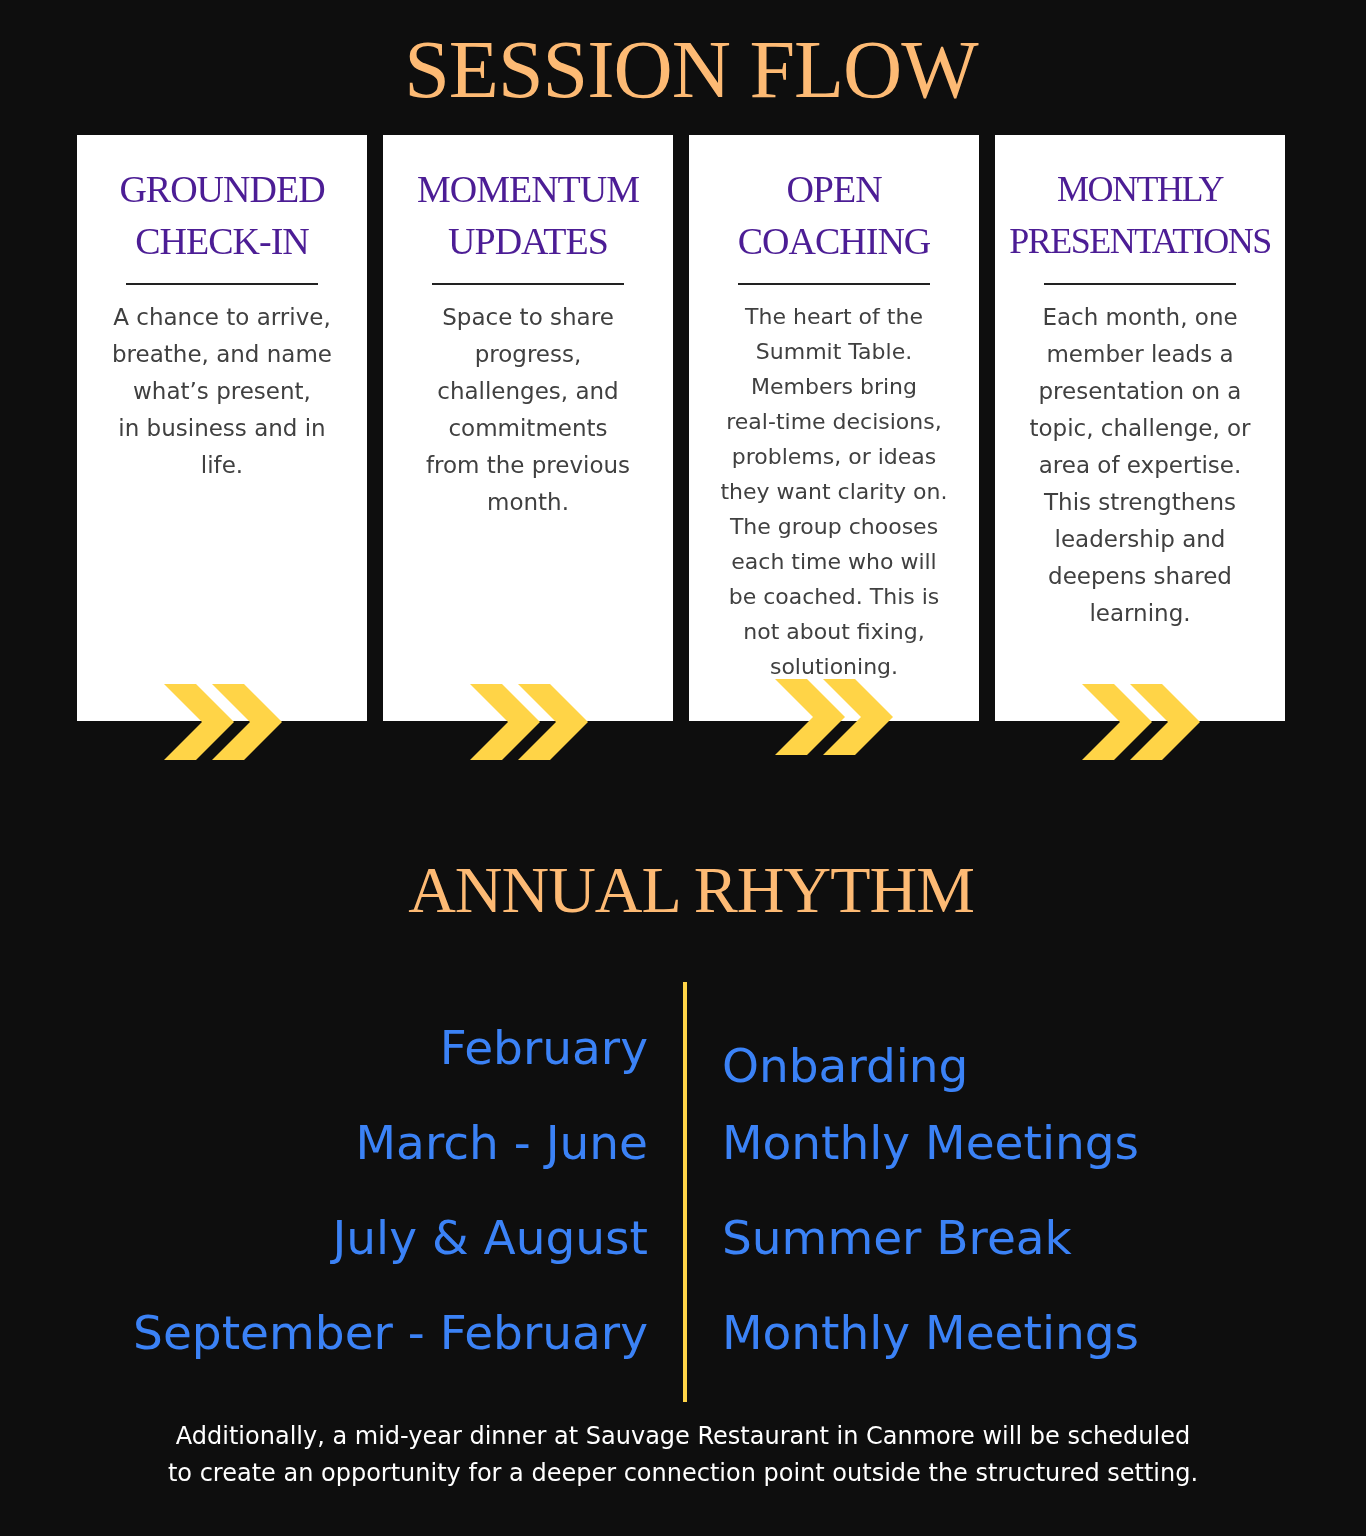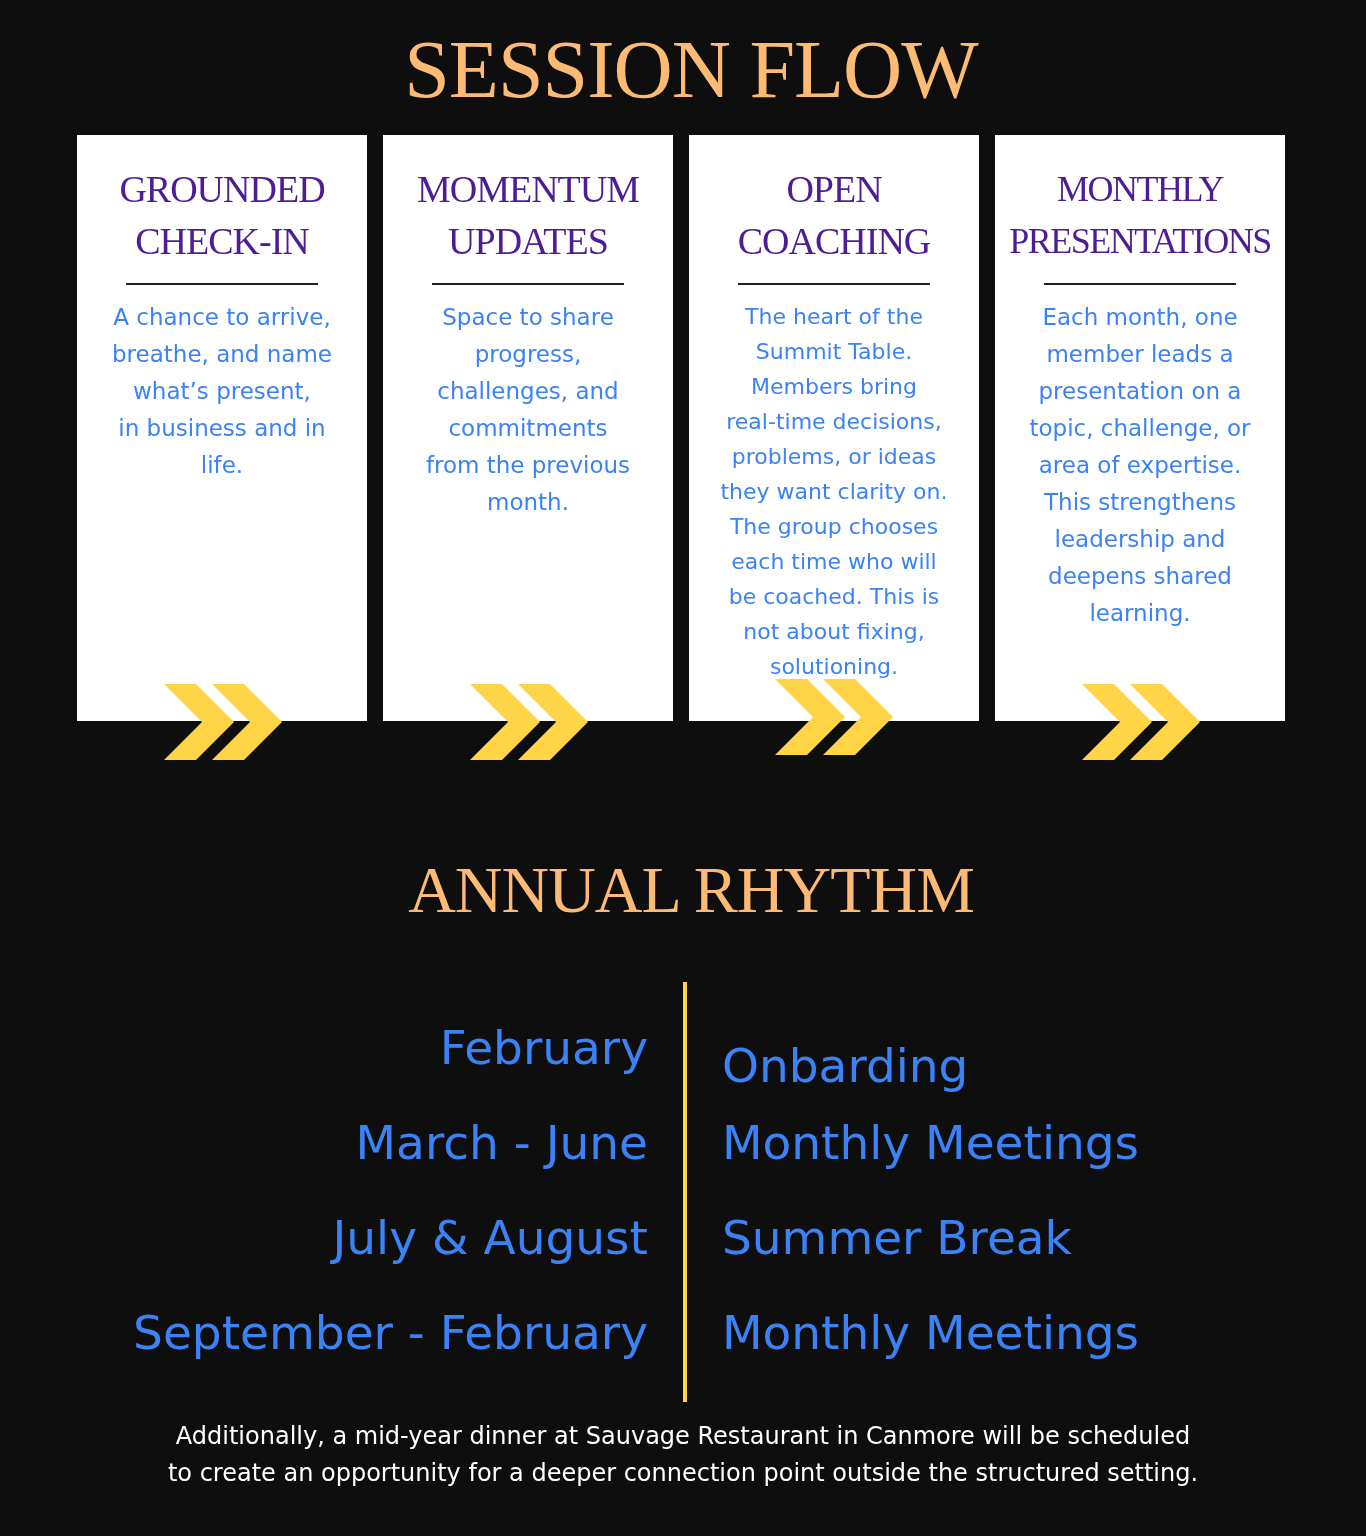--- a/index.html
+++ b/index.html
@@ -38,21 +38,21 @@
       white-space: pre-line;
     }
     .card-divider {
       width: 192px; height: 1.5px; background: #222;
       margin: 16px auto 14px auto;
     }
     .card-body {
       font-family: "DejaVu Sans", sans-serif;
       font-size: 23px;
       line-height: 37px;
-      color: #3b82f6;
+      color: #404040;
       padding: 0 10px;
       white-space: pre-line;
     }
     .card-body.dense { font-size: 22px; line-height: 35px; }
 
     .chev {
       position: absolute; width: 118px; height: 76px;
     }
 
     .rhythm-line {

